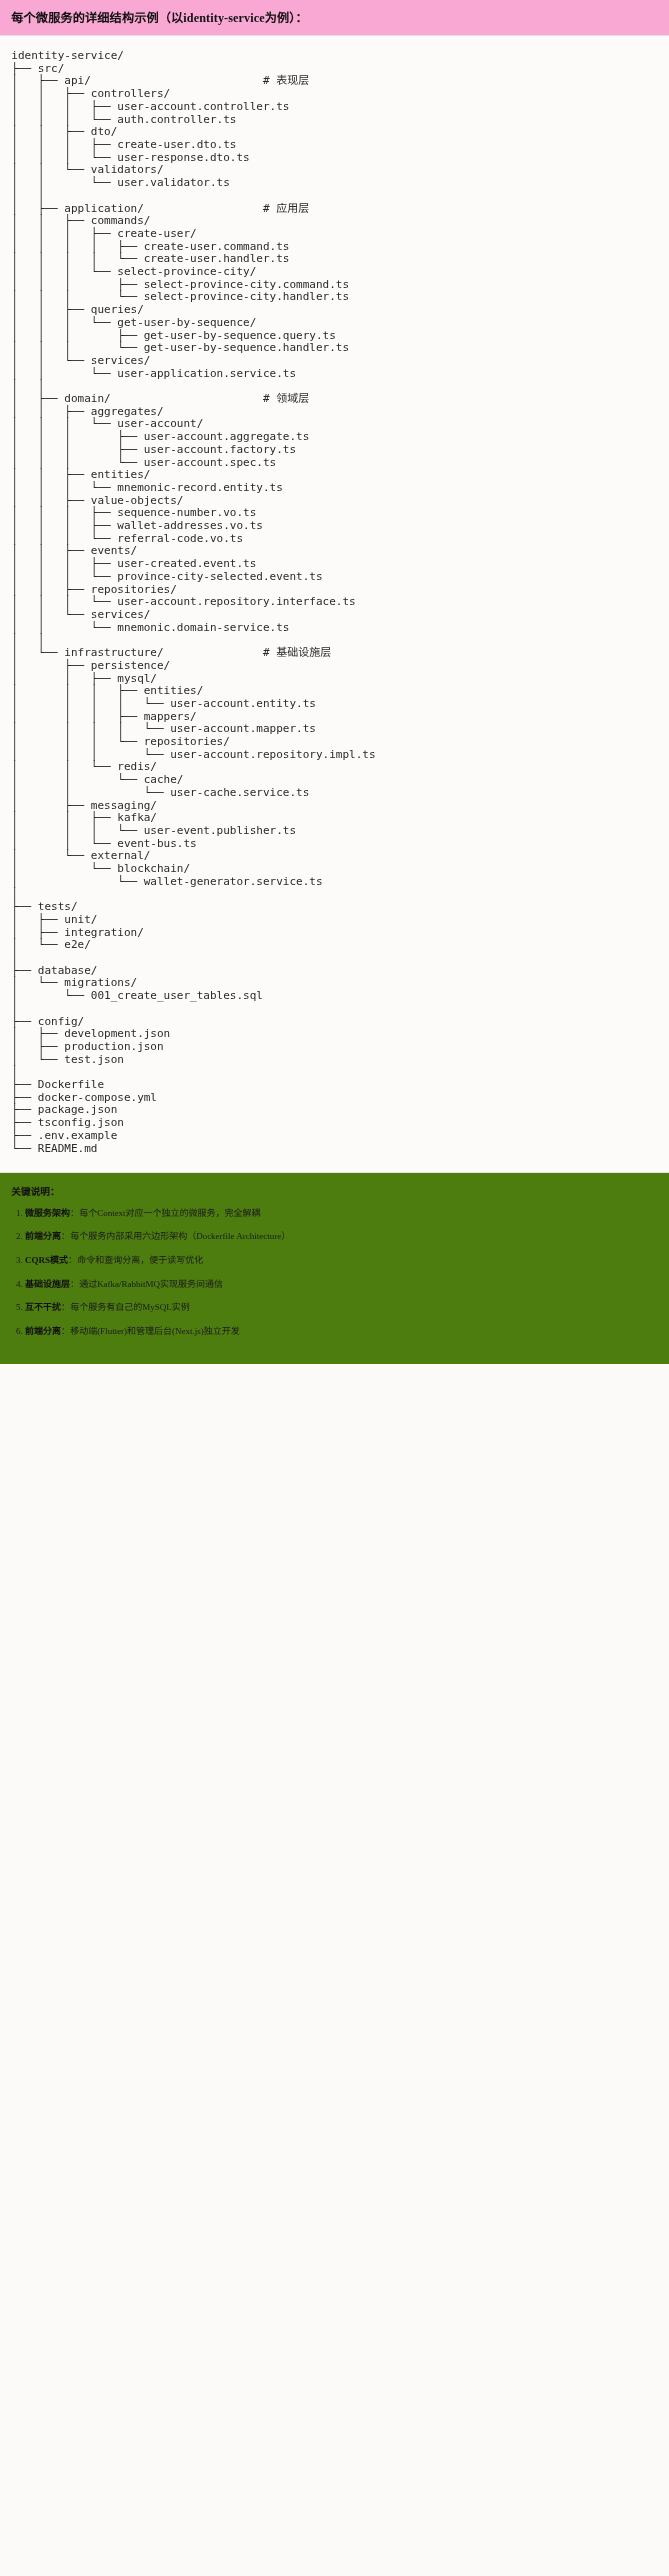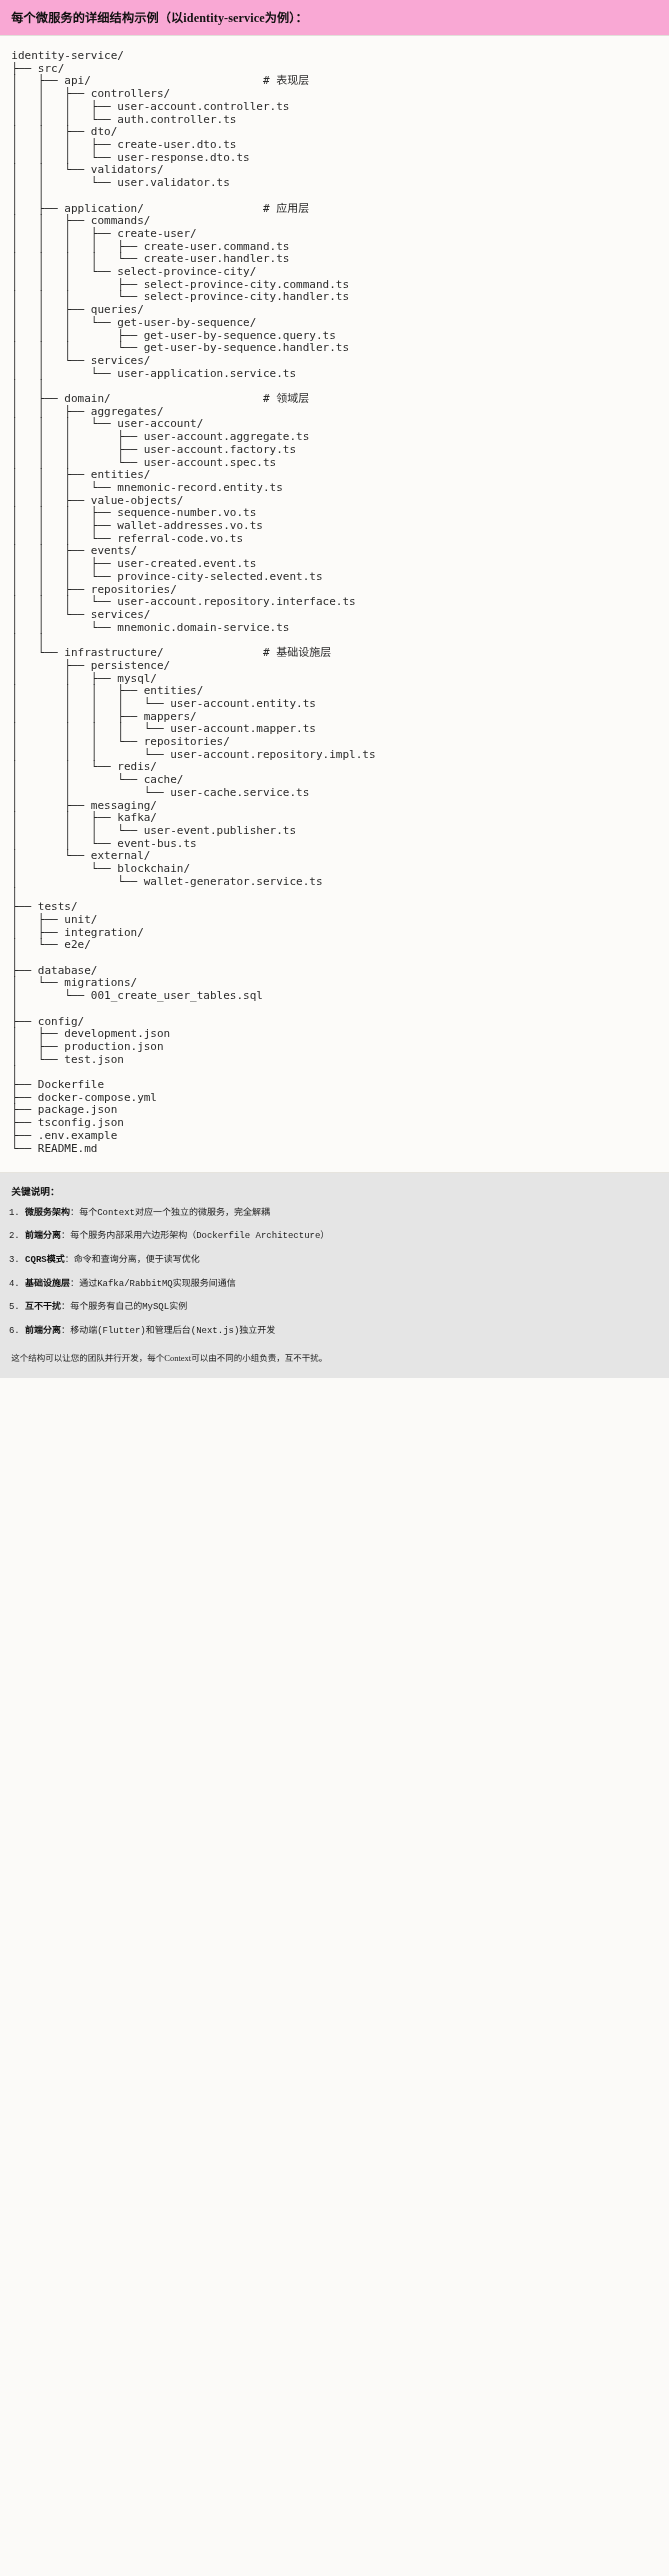--- a/index.html
+++ b/index.html
@@ -59,41 +59,41 @@
     white-space: pre;
     tab-size: 4;
     overflow: visible;
     letter-spacing: 0px;
   }
 
   
   .notes-block {
     box-sizing: border-box;
     width: 100%;
-    background: #e5e5e5;
+    background: #4d7c0f;
     padding: 11.3px 11.3px 12.5px 11.3px;
   }
   .notes-title {
     margin: 0 0 8.8px 0;
     font-size: 9.7px;
     font-weight: bold;
     color: #111111;
     font-family: "Liberation Serif", "DejaVu Serif", serif;
   }
   ol.notes-list {
     margin: 0 0 0 0;
     padding: 0 0 0 13.8px;
     list-style: decimal;
   }
   ol.notes-list > li {
     font-size: 9px;
     line-height: 1.55;
     margin: 0 0 9.7px 0;
     color: #1b1b1b;
-    font-family: Liberation Mono, monospace;
+    font-family: Liberation Serif, serif;
   }
   ol.notes-list > li:last-child { margin-bottom: 13px; }
   .note-term {
     font-weight: bold;
     color: #111111;
   }
   .note-sep { color: #1b1b1b; }
   .note-desc { color: #1b1b1b; }
 
   .closing {
@@ -220,17 +220,16 @@
         <span class="note-term">基础设施层</span><span class="note-sep">：</span><span class="note-desc">通过Kafka/RabbitMQ实现服务间通信</span>
       </li>
       <li>
         <span class="note-term">互不干扰</span><span class="note-sep">：</span><span class="note-desc">每个服务有自己的MySQL实例</span>
       </li>
       <li>
         <span class="note-term">前端分离</span><span class="note-sep">：</span><span class="note-desc">移动端(Flutter)和管理后台(Next.js)独立开发</span>
       </li>
     </ol>
 
-    <p class="closing">这个结构可以让您的团队并行开发，每个Context可以由不同的小组负责，互不干扰。</p>
   </section>
 
 </div>
 
 
 </body></html>

